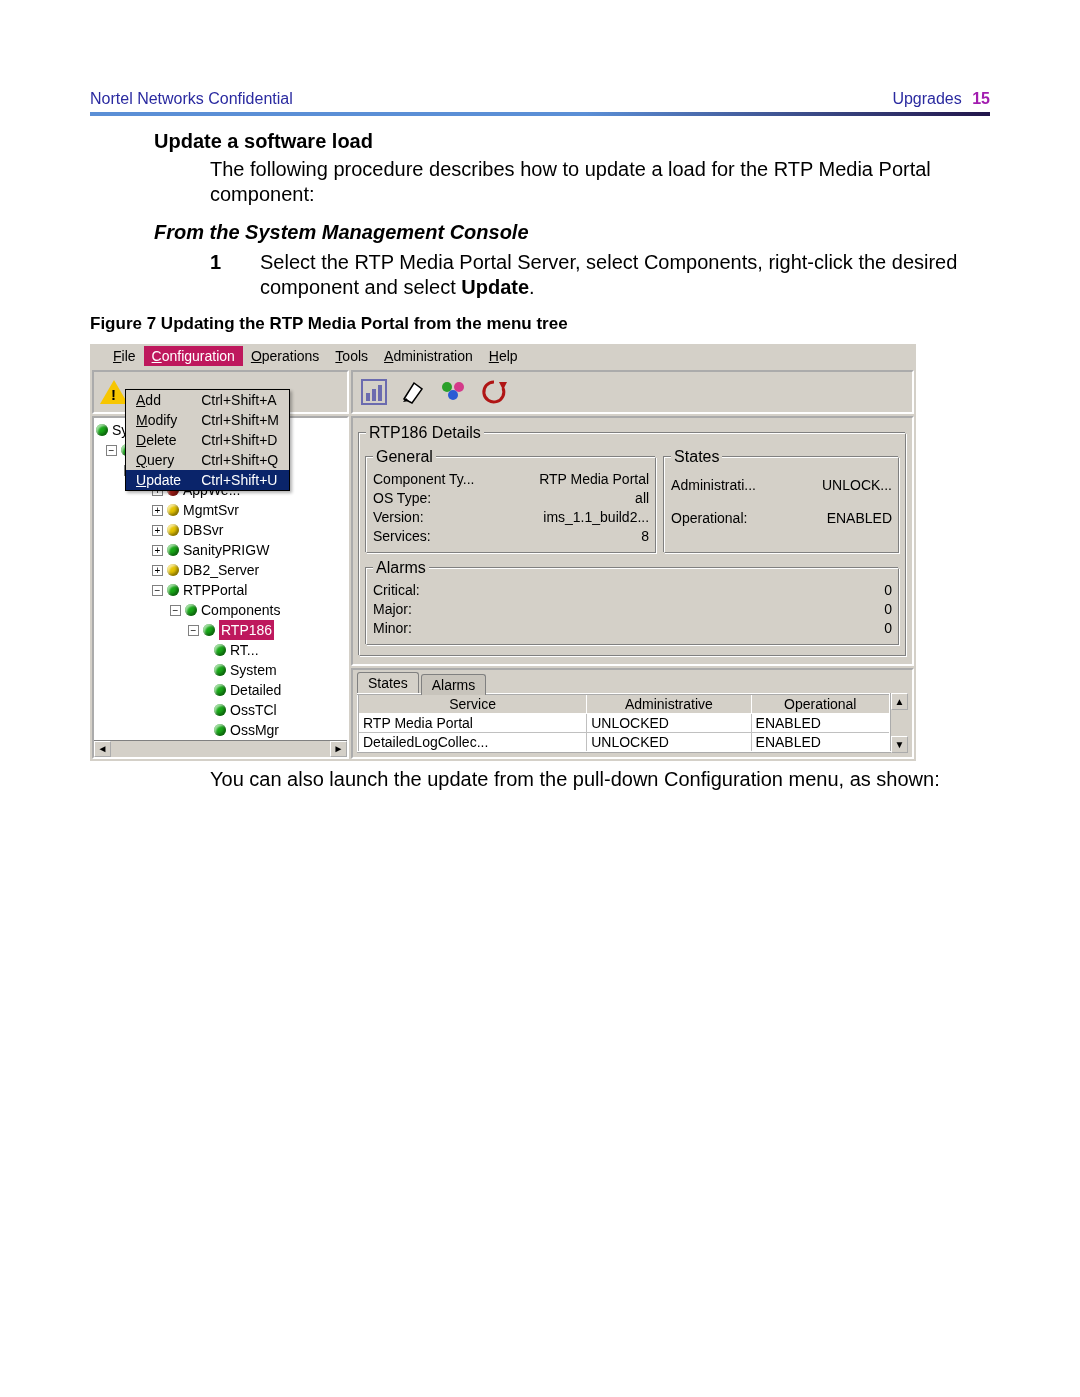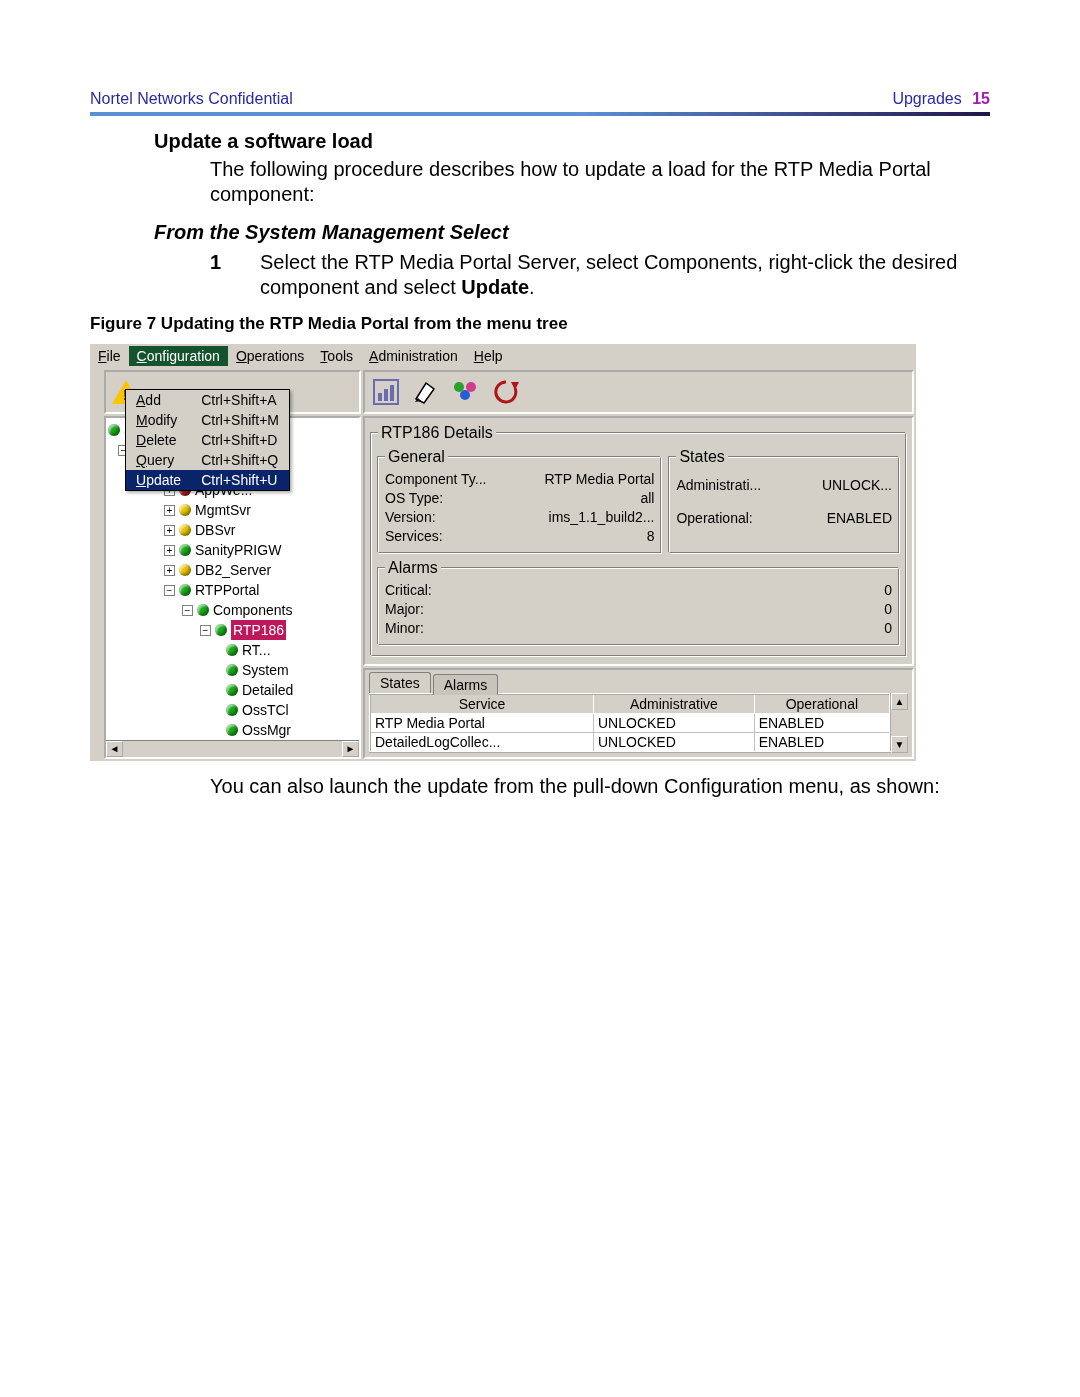--- a/index.html
+++ b/index.html
@@ -60,37 +60,36 @@
     width: 826px;
     margin-left: 0;
     background: #d4d0c8;
     font-family: Tahoma, Arial, sans-serif;
     font-size: 14px;
     color: #000;
   }
   .menubar {
     display: flex;
     gap: 0;
-    padding: 2px 0;
+    padding: 2px 15px;
     background: #d4d0c8;
   }
   .menubar .mi {
     padding: 2px 8px;
     cursor: default;
   }
   .menubar .mi.sel {
-    background: #14532d;
+    background: #be185d;
     color: #fff;
   }
   .menubar .mi .ul { text-decoration: underline; }
 
   .workarea {
     display: flex;
     position: relative;
-    padding-left: 12px;
   }
 
   
   .leftcol {
     width: 261px;
     display: flex;
     flex-direction: column;
   }
   .alertbox {
     height: 44px;
@@ -273,21 +272,21 @@
     <span>Nortel Networks Confidential</span>
     <span>
       <span>Upgrades</span>
       <span class="pagenum">15</span>
     </span>
   </div>
   <div class="rule-top"></div>
 
   <h3 class="section">Update a software load</h3>
   <p class="body">The following procedure describes how to update a load for the RTP Media Portal component:</p>
-  <div class="subhead">From the System Management Select</div>
+  <div class="subhead">From the System Management Console</div>
   <div class="step">
     <span class="num">1</span>
     <span>
       <span>Select the RTP Media Portal Server, select Components, right-click the desired component and select </span><b>Update</b><span>.</span>
     </span>
   </div>
   <div class="figcap">
     <span>Figure 7  </span><span>Updating the RTP Media Portal from the menu tree</span>
   </div>
 
@@ -531,15 +530,15 @@
             <div class="vscroll">
               <span class="btn">▲</span>
               <span class="btn">▼</span>
             </div>
           </div>
         </div>
       </div>
     </div>
   </div>
 
-  <p class="body" style="margin-top:13px">You can also launch the update from the pull-down Configuration menu, as shown:</p>
+  <p class="body" style="margin-top:6px">You can also launch the update from the pull-down Configuration menu, as shown:</p>
 
 </div>
 
 </body></html>

